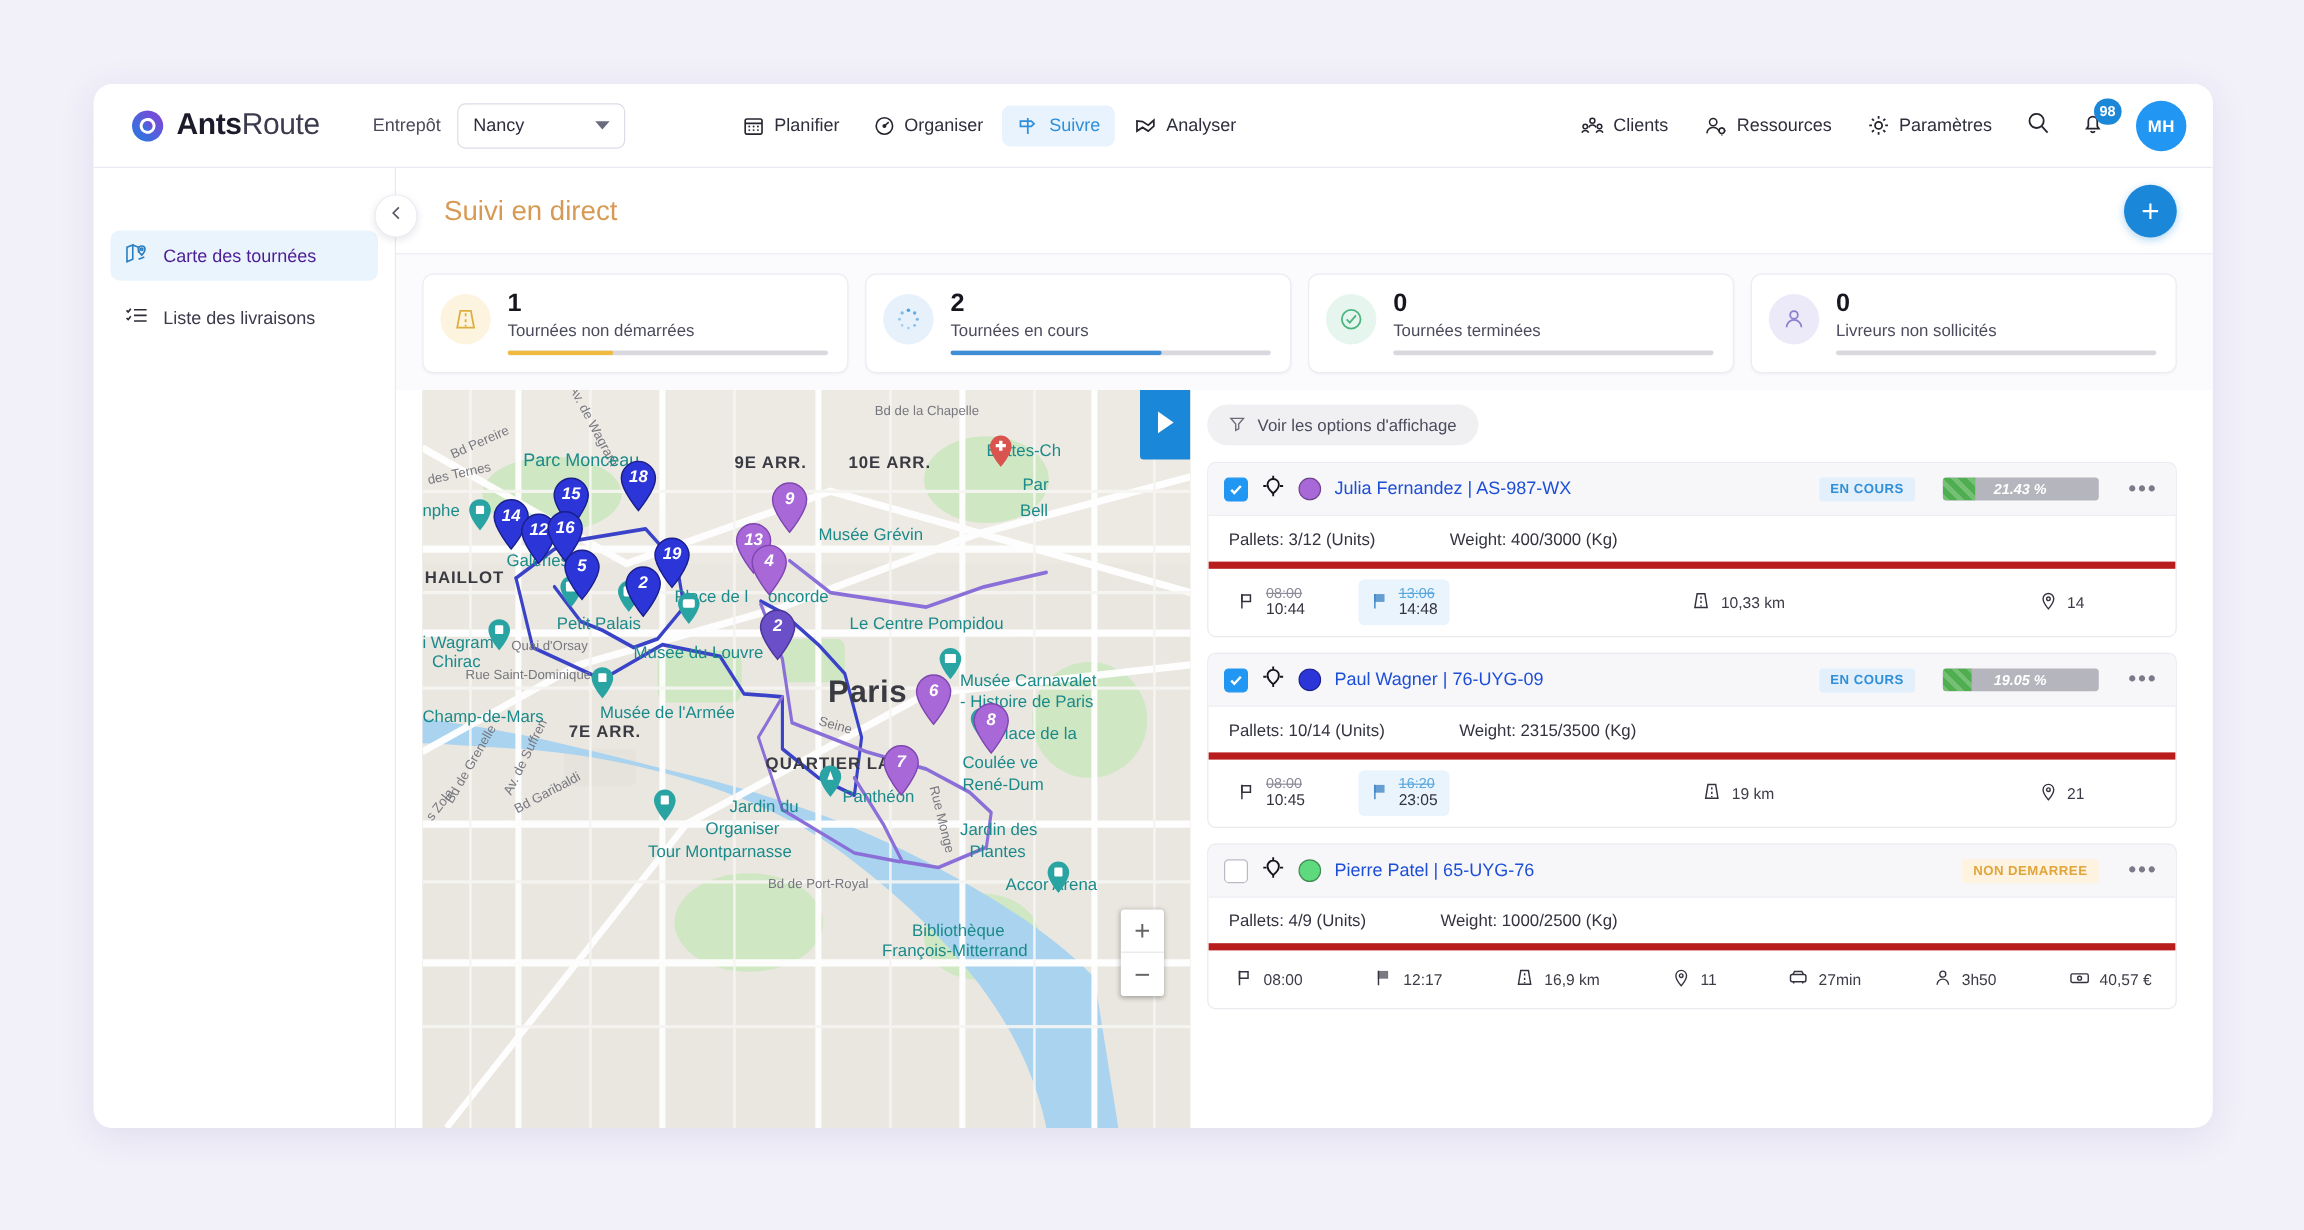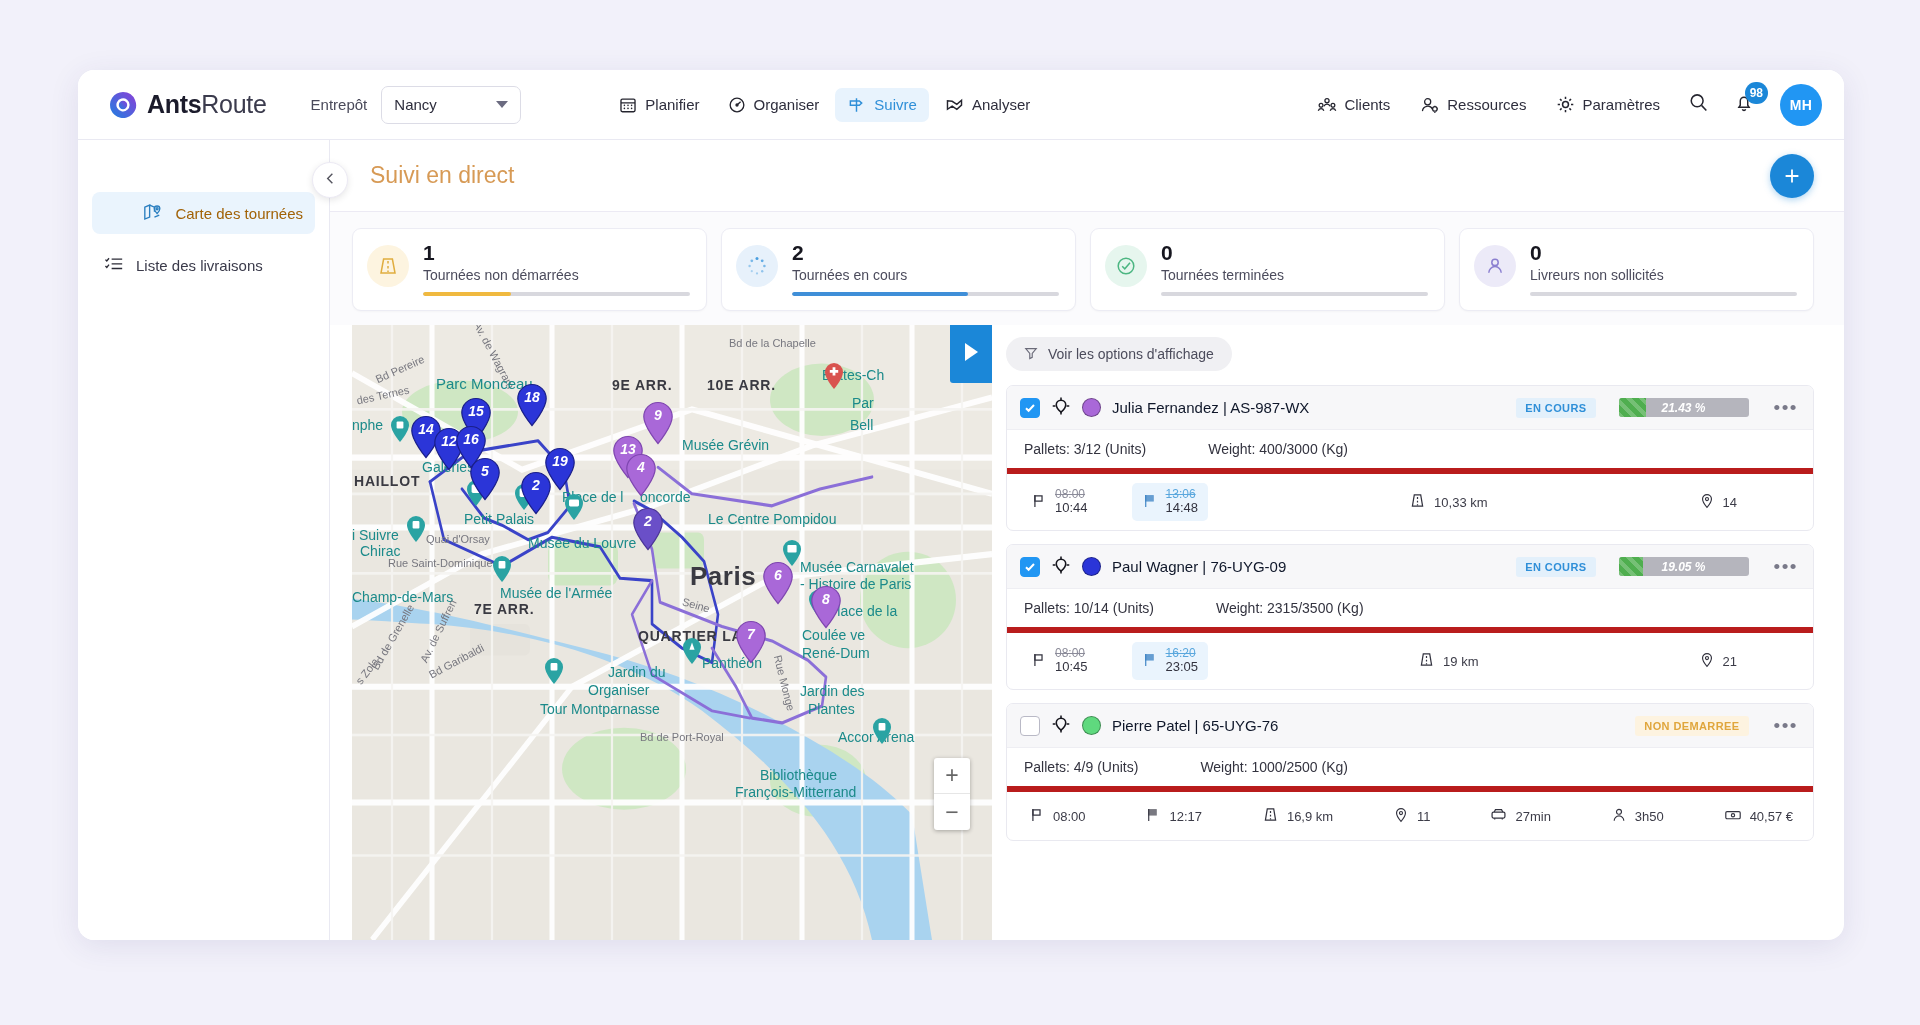--- a/index.html
+++ b/index.html
@@ -86,21 +86,21 @@
     width: 252px; min-width: 252px;
     border-right: 1px solid #e9e9f2;
     padding: 52px 14px 0 14px;
     background: #fff;
   }
   .side-item {
     display: flex; align-items: center; gap: 12px;
     height: 42px; padding: 0 12px; border-radius: 8px;
     font-size: 15px; color: #3a3a4a; cursor: pointer; margin-bottom: 10px;
   }
-  .side-item.active { background: #eaf4fd; color: #a16207; justify-content: flex-end; }
+  .side-item.active { background: #eaf4fd; color: #4c1d95; }
 
   .content { flex: 1; display: flex; flex-direction: column; min-width: 0; position: relative; }
 
   .page-head {
     height: 72px; min-height: 72px;
     display: flex; align-items: center;
     padding: 0 30px 0 40px;
     border-bottom: 1px solid #eceaf4;
     position: relative;
   }
@@ -210,21 +210,21 @@
     height: 44px; padding: 0 15px 0 13px;
     background: #f7f7f9; border-bottom: 1px solid #eeeef3;
   }
   .cbox {
     width: 20px; height: 20px; border-radius: 4px;
     border: 1.6px solid #b9b9c6; background: #fff; flex-shrink: 0;
     display: flex; align-items: center; justify-content: center; cursor: pointer;
   }
   .cbox.on { background: #2196f3; border-color: #2196f3; }
   .dot { width: 19px; height: 19px; border-radius: 50%; flex-shrink: 0; border: 1.4px solid rgba(0,0,0,.35); }
-  .tour-name { font-size: 15px; color: #0f172a; white-space: nowrap; }
+  .tour-name { font-size: 15px; color: #1d4ed8; white-space: nowrap; }
   .badge-status {
     margin-left: auto; font-size: 11px; font-weight: 700; letter-spacing: .4px;
     padding: 4px 9px; border-radius: 3px;
   }
   .badge-status.encours { background: #e3f0fb; color: #2f8fd8; }
   .badge-status.nond   { background: #fdf3e0; color: #e0a63c; }
   .progress {
     width: 130px; height: 19px; border-radius: 3px; background: #b5b5bd;
     position: relative; overflow: hidden; margin-left: 12px; font-style: italic;
   }
@@ -572,21 +572,21 @@
             <span class="map-label teal" style="left:498px;top:92px;font-size:14px">Bell</span>
             <span class="map-label road" style="left:4px;top:64px;transform:rotate(-12deg)">des Ternes</span>
             <span class="map-label teal" style="left:330px;top:112px;font-size:14px">Musée Grévin</span>
             <span class="map-label teal" style="left:0px;top:92px;font-size:14px">nphe</span>
             <span class="map-label teal" style="left:70px;top:134px;font-size:14px">Galeries</span>
             <span class="map-label dark" style="left:2px;top:148px;font-size:14px">HAILLOT</span>
             <span class="map-label teal" style="left:210px;top:164px;font-size:14px">Place de l</span>
             <span class="map-label teal" style="left:288px;top:164px;font-size:14px">oncorde</span>
             <span class="map-label teal" style="left:356px;top:186px;font-size:14px">Le Centre Pompidou</span>
             <span class="map-label teal" style="left:112px;top:186px;font-size:14px">Petit Palais</span>
-            <span class="map-label teal" style="left:0px;top:202px;font-size:14px">i Suivre</span>
+            <span class="map-label teal" style="left:0px;top:202px;font-size:14px">i Wagram</span>
             <span class="map-label road" style="left:74px;top:208px">Quai d'Orsay</span>
             <span class="map-label teal" style="left:176px;top:210px;font-size:14px">Musée du Louvre</span>
             <span class="map-label teal" style="left:8px;top:218px;font-size:14px">Chirac</span>
             <span class="map-label road" style="left:36px;top:232px">Rue Saint-Dominique</span>
             <span class="map-label teal" style="left:448px;top:234px;font-size:14px">Musée Carnavalet</span>
             <span class="map-label teal" style="left:448px;top:251px;font-size:14px">- Histoire de Paris</span>
             <span class="map-label teal" style="left:148px;top:260px;font-size:14px">Musée de l'Armée</span>
             <span class="map-label big" style="left:338px;top:236px">Paris</span>
             <span class="map-label teal" style="left:0px;top:264px;font-size:14px">Champ-de-Mars</span>
             <span class="map-label dark" style="left:122px;top:276px;font-size:14px">7E ARR.</span>

